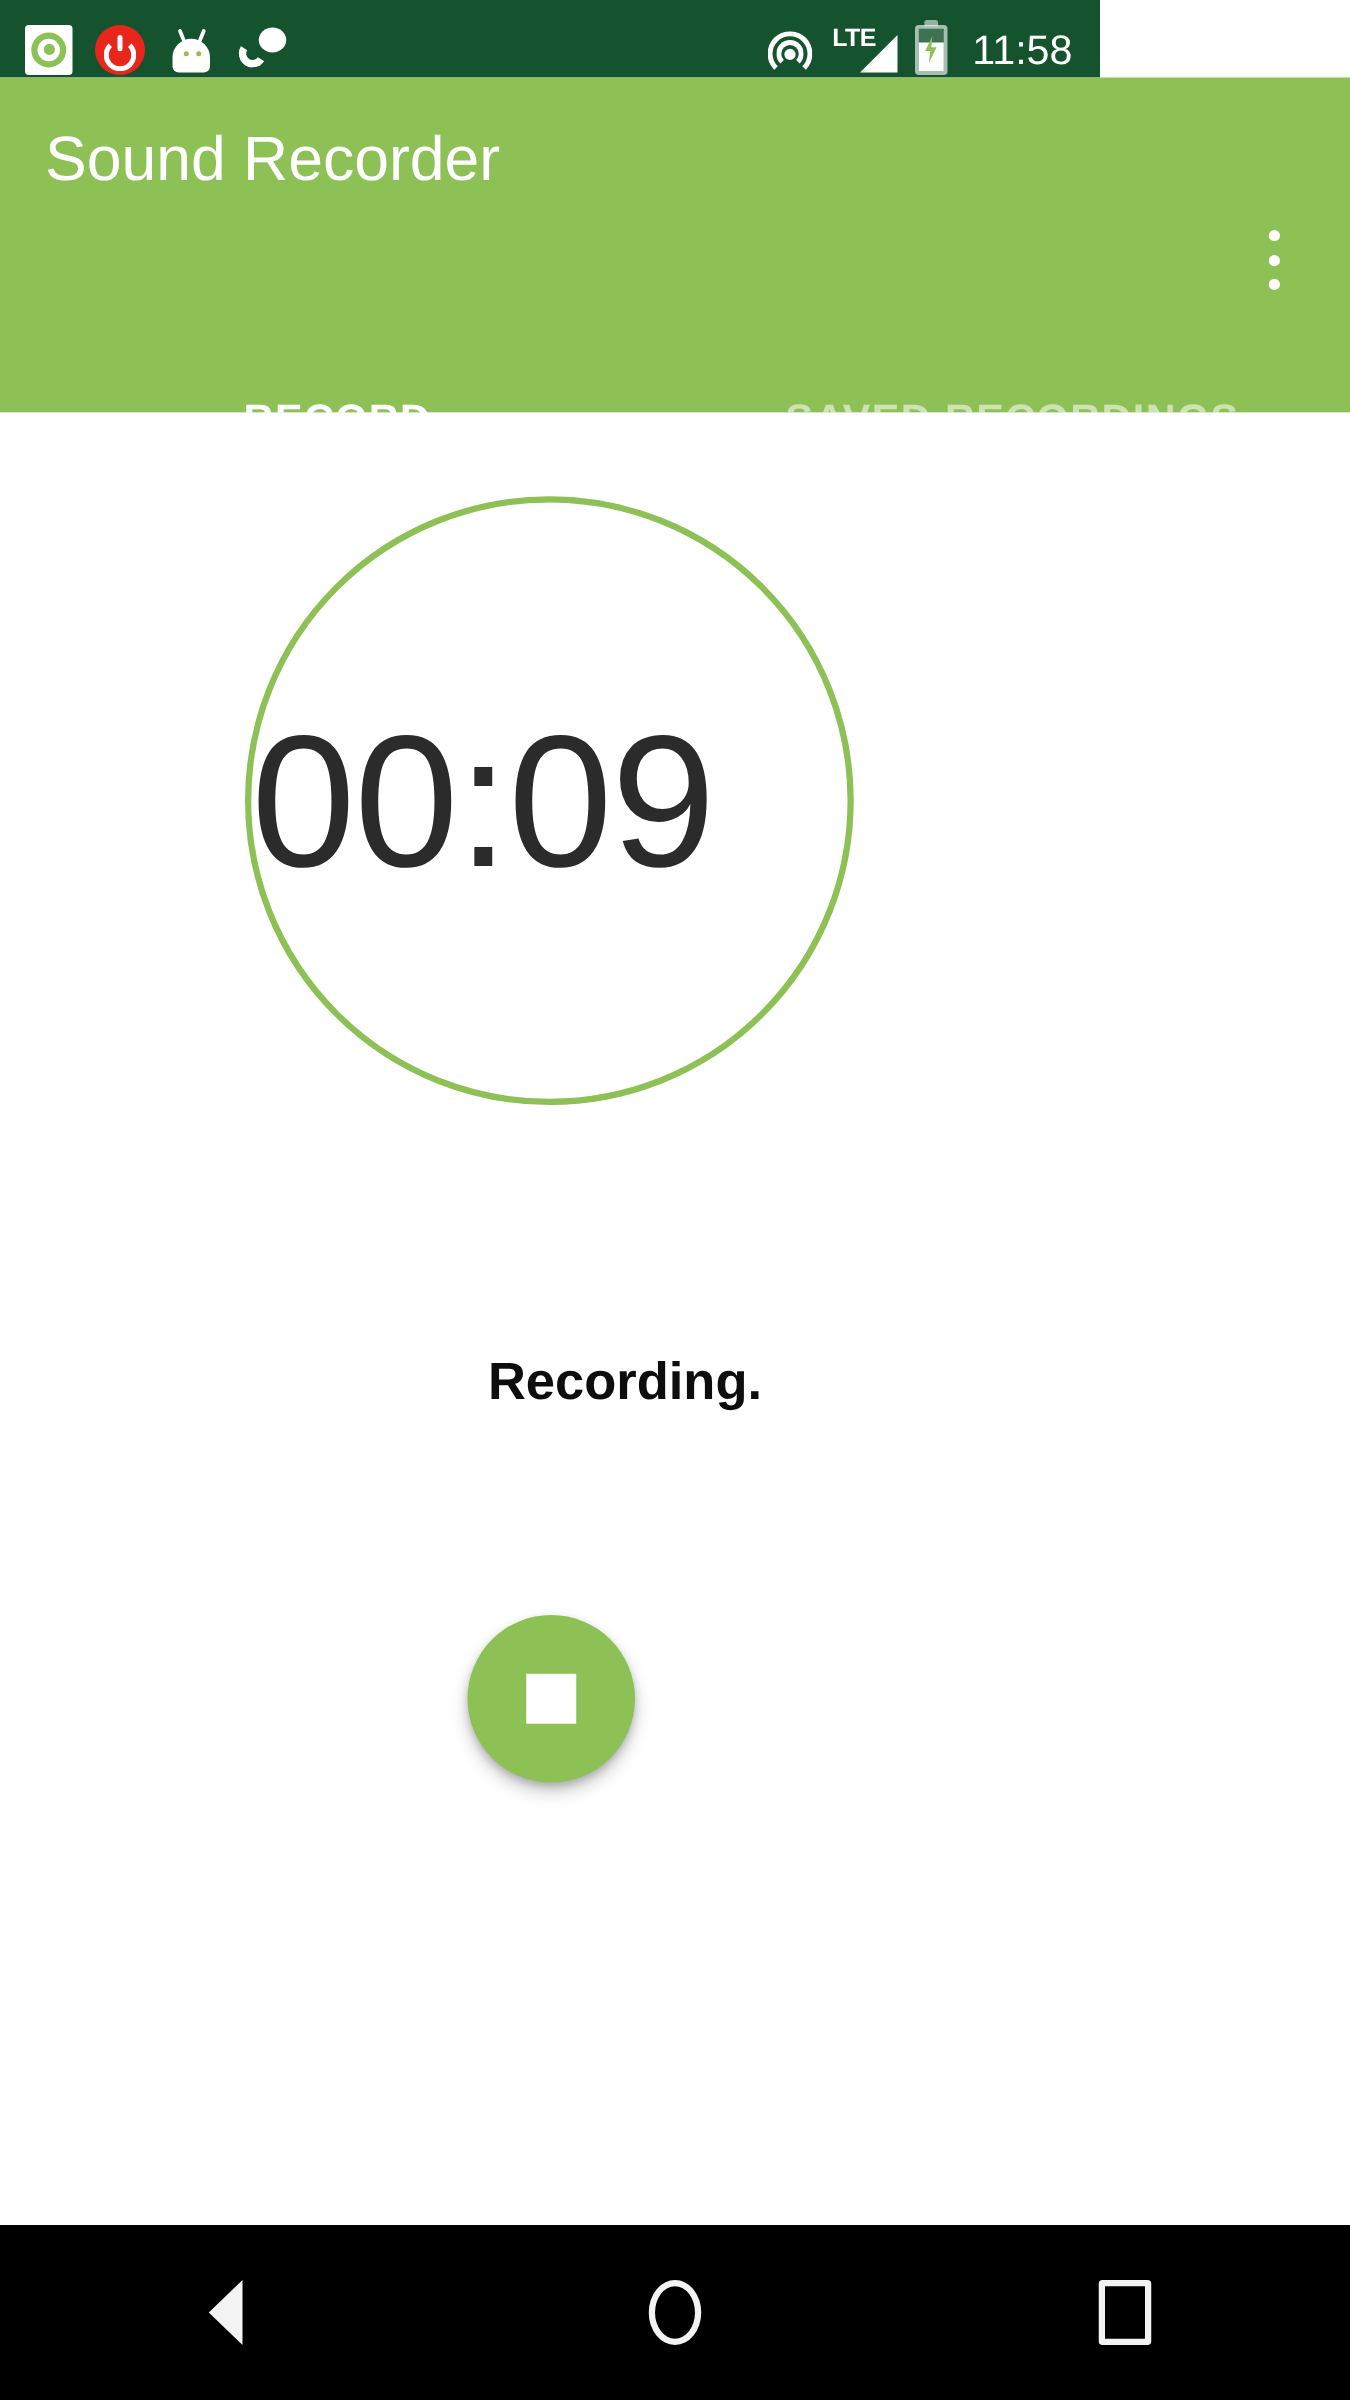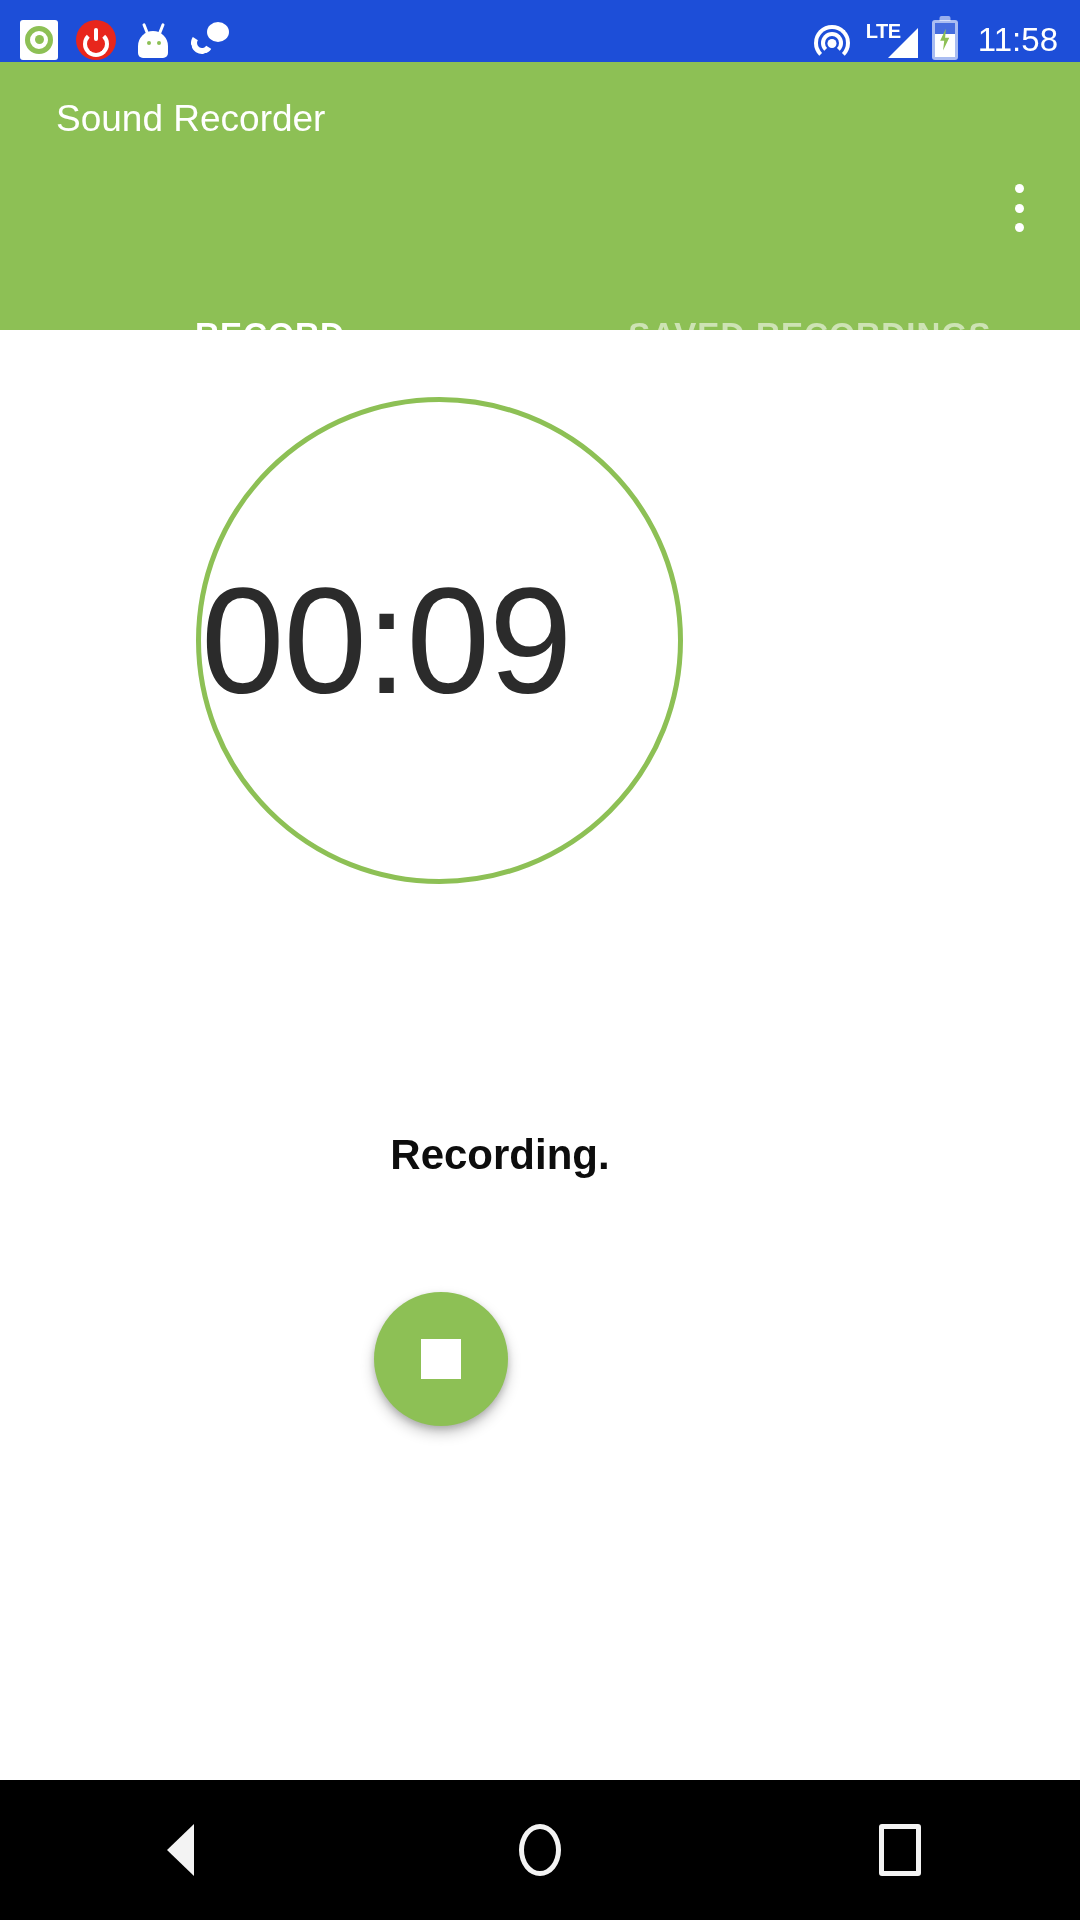--- a/index.html
+++ b/index.html
@@ -6,22 +6,22 @@
   html, body {
     width:1080px; height:1920px;
     background:#ffffff;
     font-family:"Liberation Sans", sans-serif;
     overflow:hidden;
   }
   .screen { position:relative; width:1080px; height:1920px; background:#ffffff; }
 
   
   .status-bar {
-    position:absolute; top:0; left:0; width:1080px; height:62px;
-    background:#1d4ed8;
+    position:absolute; top:0; left:0; width:880px; height:62px;
+    background:#14532d;
     display:flex; align-items:center; justify-content:space-between;
     padding:17px 22px 0 20px;
   }
   .sb-left { display:flex; align-items:center; gap:18px; }
   .sb-right { display:flex; align-items:center; gap:14px; }
 
   .ic-rec-notif {
     width:38px; height:40px; background:#ffffff; border-radius:3px;
     display:flex; align-items:center; justify-content:center;
   }
@@ -119,22 +119,22 @@
     color:#ffffff; font-size:33px; font-weight:400; letter-spacing:0px;
     margin-left:6px;
   }
 
   
   .app-bar {
     position:absolute; top:62px; left:0; width:1080px; height:268px;
     background:#8dc055;
   }
   .app-title {
-    position:absolute; left:56px; top:36px;
-    color:#ffffff; font-size:37px; font-weight:400; letter-spacing:0px;
+    position:absolute; left:36px; top:36px;
+    color:#ffffff; font-size:50px; font-weight:400; letter-spacing:0px;
   }
   .overflow-menu {
     position:absolute; right:38px; top:118px;
     width:46px; height:56px;
     display:flex; flex-direction:column; align-items:center; justify-content:space-between;
     padding:4px 0;
   }
   .overflow-menu .d { width:9px; height:9px; border-radius:50%; background:#ffffff; }
 
   
@@ -169,21 +169,21 @@
     border:5px solid #8dc055;
     display:flex; align-items:center; justify-content:flex-start;
   }
   .timer-text {
     color:#2b2b2b; font-size:150px; font-weight:300;
     letter-spacing:-1px; line-height:1;
     font-family:"Liberation Sans", sans-serif;
   }
 
   .status-label {
-    position:absolute; left:0; top:801px; width:1000px;
+    position:absolute; left:0; top:751px; width:1000px;
     text-align:center;
     color:#0d0d0d; font-size:42px; font-weight:bold; letter-spacing:0px;
   }
 
   .fab {
     position:absolute; left:374px; top:962px;
     width:134px; height:134px; border-radius:50%;
     background:#8dc055;
     box-shadow:0 7px 14px rgba(0,0,0,0.22), 0 3px 6px rgba(0,0,0,0.16);
     display:flex; align-items:center; justify-content:center;

